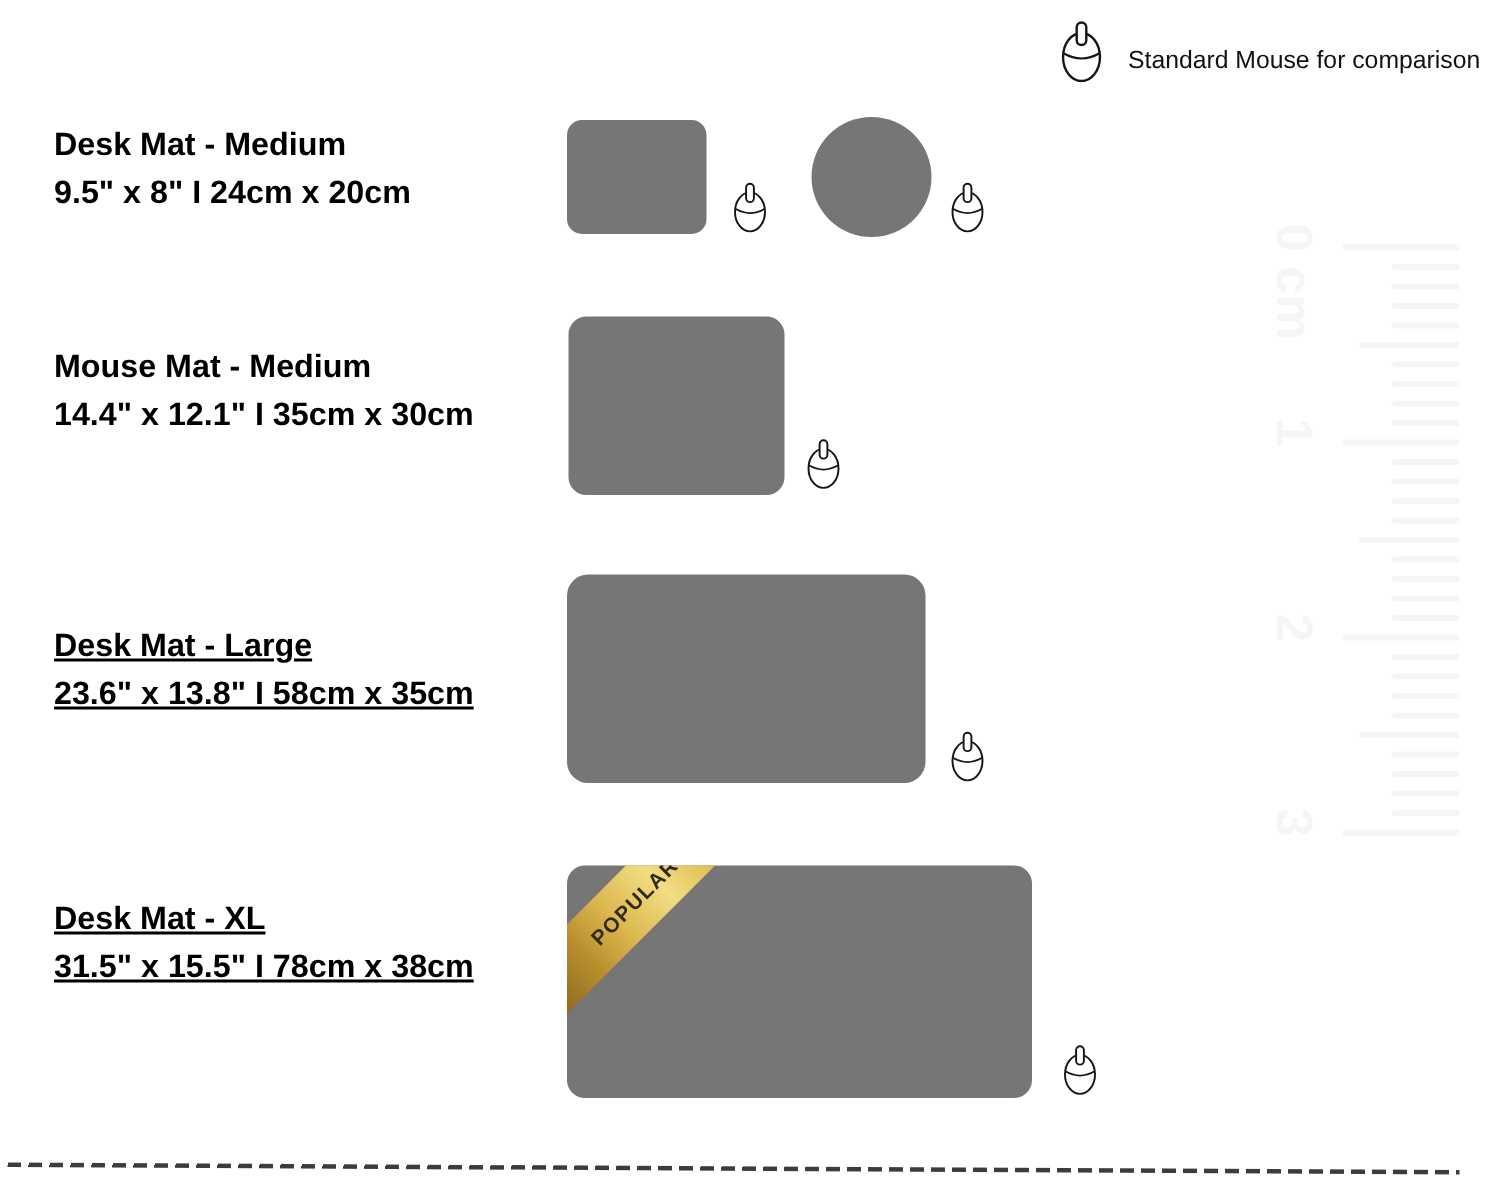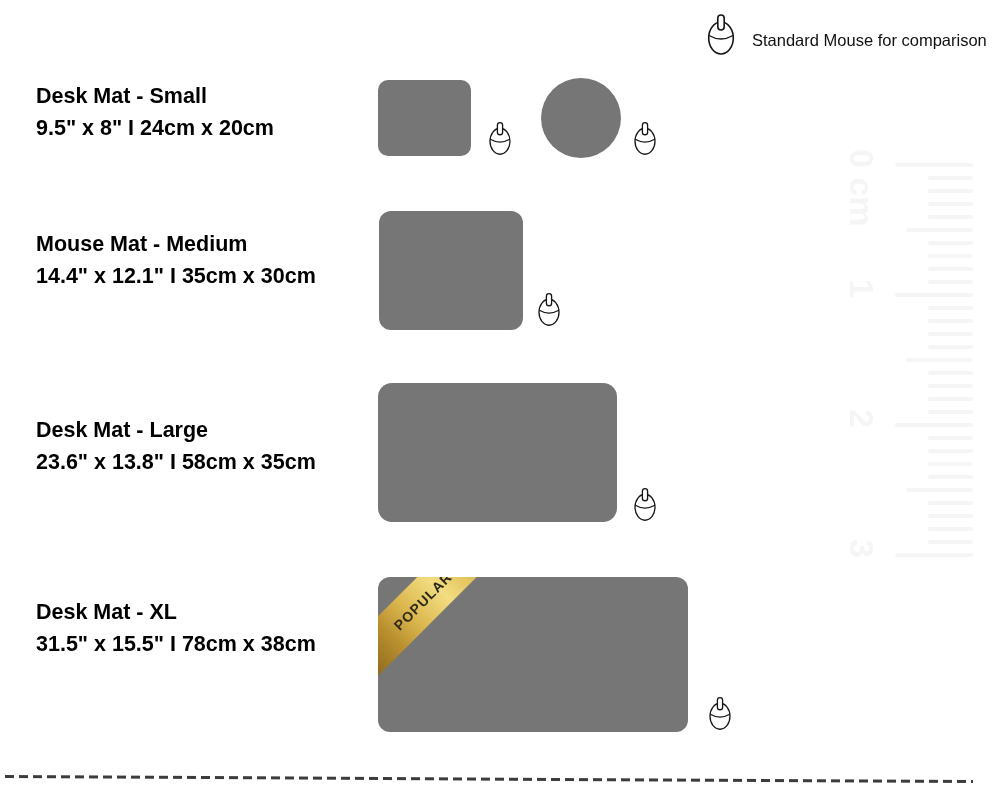--- a/index.html
+++ b/index.html
@@ -16,22 +16,22 @@
   }
   
   .header-mouse{position:absolute;left:705px;top:13px;width:32px;height:42px;}
   .header-label{
     position:absolute;left:752px;top:31px;font-size:16.5px;color:#111;white-space:nowrap;
   }
   
   .row-label{position:absolute;left:36px;font-weight:bold;font-size:21.5px;line-height:32px;white-space:nowrap;}
   .row-label.small{top:80px;}
   .row-label.medium{top:228px;}
-  .row-label.large{top:414px;}
-  .row-label.xl{top:596px;}
+  .row-label.large{top:414px;text-decoration:underline;}
+  .row-label.xl{top:596px;text-decoration:underline;}
   
   .mat{position:absolute;background:var(--mat);}
   .mat-small-rect{left:378px;top:80px;width:93px;height:76px;border-radius:10px;}
   .mat-small-round{left:541px;top:78px;width:80px;height:80px;border-radius:50%;}
   .mat-medium{left:379px;top:211px;width:144px;height:119px;border-radius:12px;}
   .mat-large{left:378px;top:383px;width:239px;height:139px;border-radius:14px;}
   .mat-xl{left:378px;top:577px;width:310px;height:155px;border-radius:12px;overflow:hidden;}
   
   .ribbon{
     position:absolute;left:-40px;top:3px;width:170px;height:42px;line-height:42px;
@@ -77,21 +77,21 @@
 
   <div>
     <svg class="header-mouse">
         <use href="#mouse-sym"></use>
       </svg>
     <span class="header-label">Standard Mouse for comparison</span>
   </div>
 
   <div>
     <div class="row-label small">
-      <div>Desk Mat - Small</div>
+      <div>Desk Mat - Medium</div>
       <div>9.5" x 8" I 24cm x 20cm</div>
     </div>
     <div class="mat mat-small-rect"></div>
     <svg class="mouse m-sm-1">
         <use href="#mouse-sym"></use>
       </svg>
     <div class="mat mat-small-round"></div>
     <svg class="mouse m-sm-2">
         <use href="#mouse-sym"></use>
       </svg>

